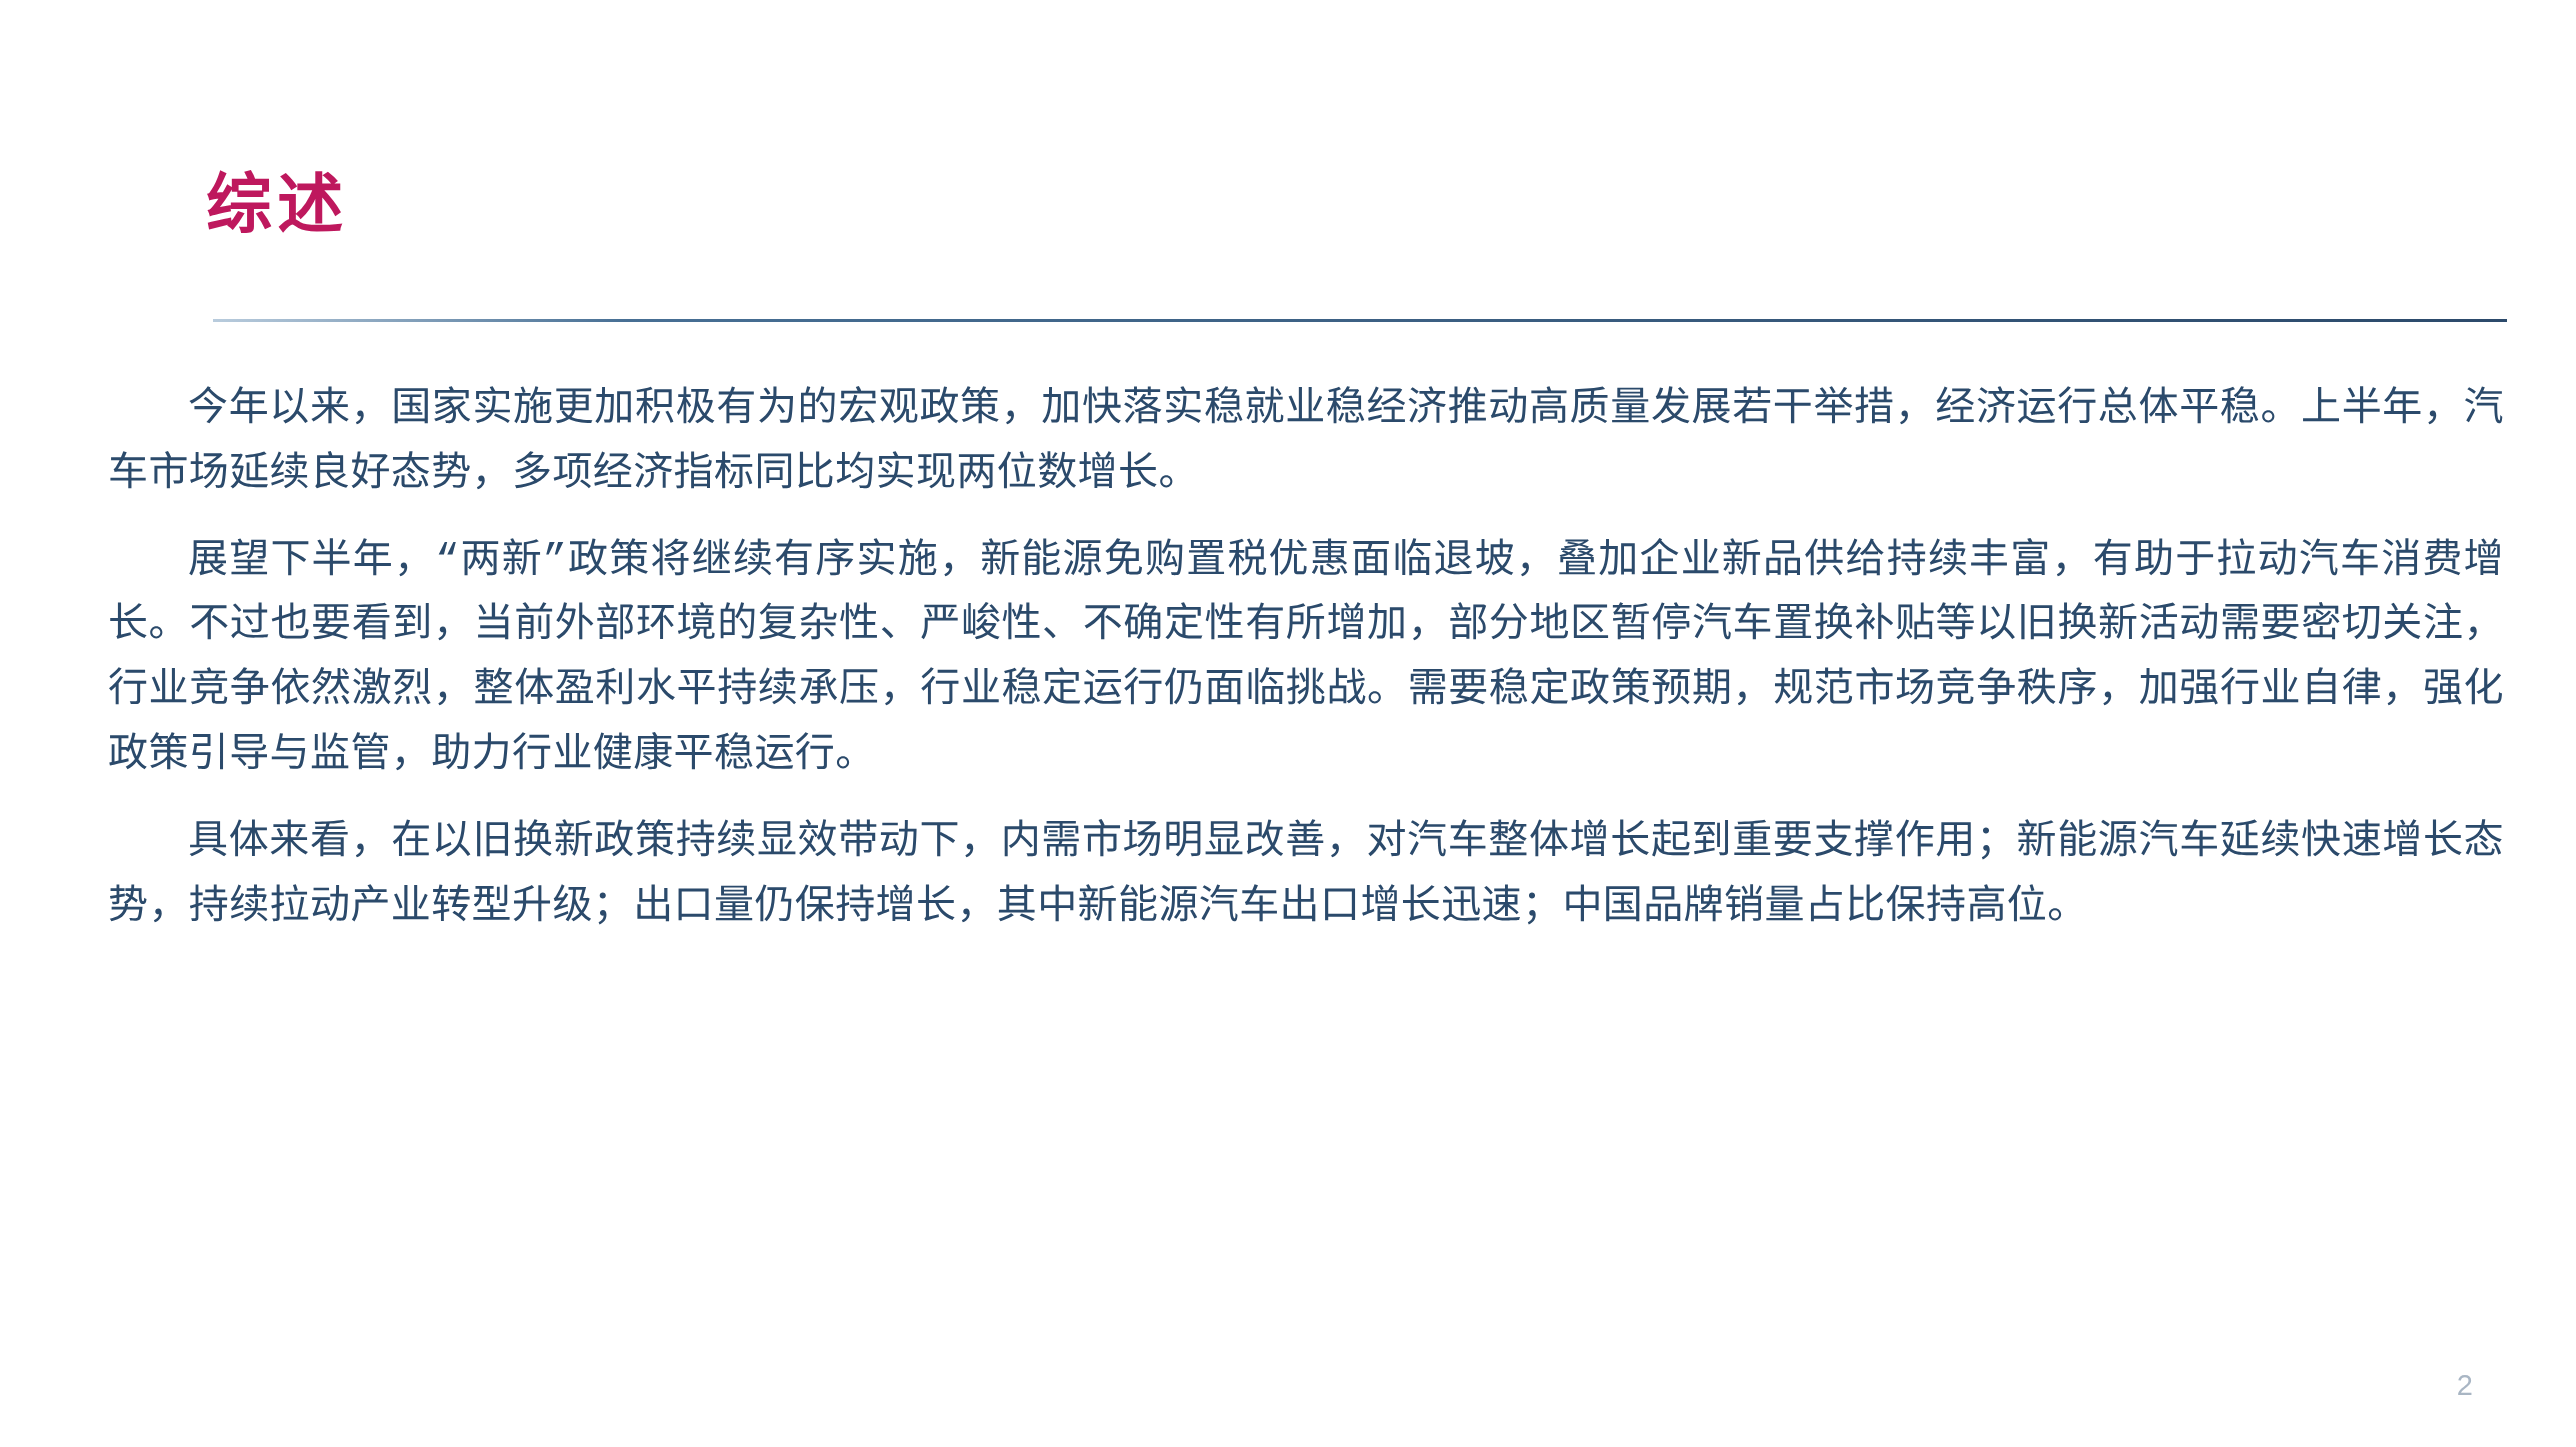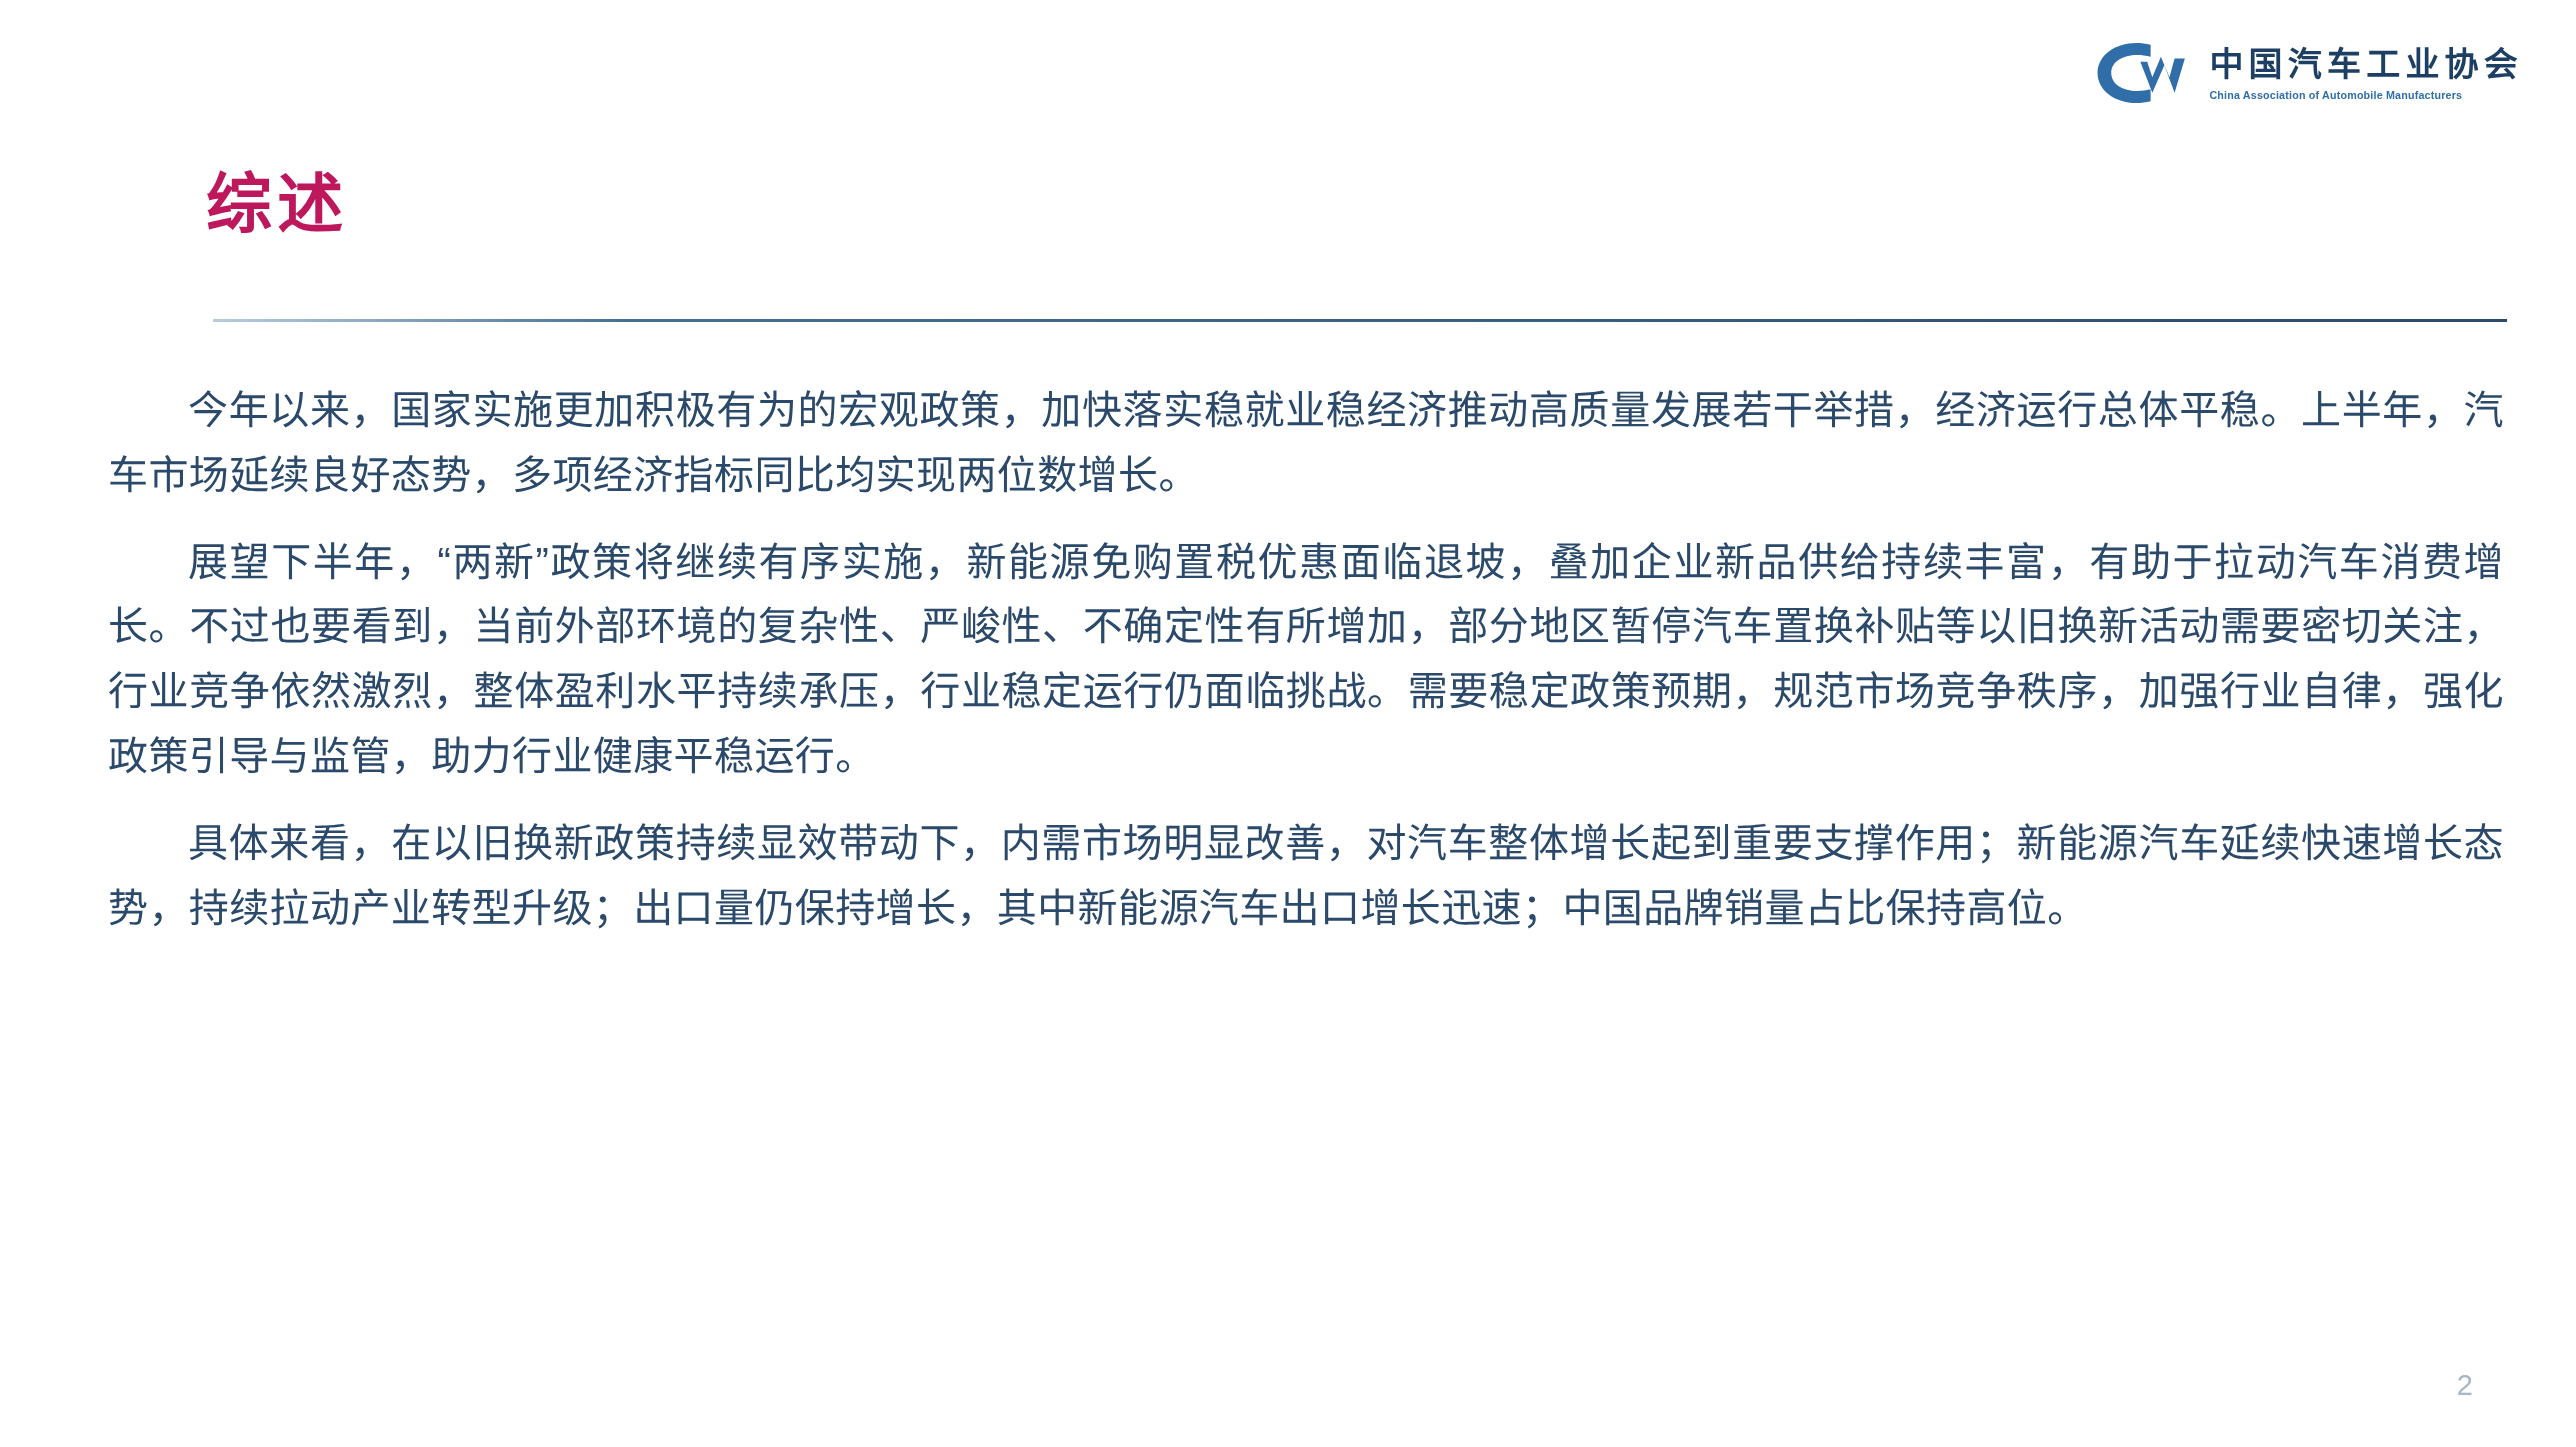--- a/index.html
+++ b/index.html
@@ -90,46 +90,37 @@
   }
   .para {
     font-size: 40px;
     line-height: 1.62;
     color: #2b4a6b;
     text-align: justify;
     text-indent: 2em;
     margin: 0 0 22px 0;
     letter-spacing: 0.4px;
     font-weight: 400;
+    font-family: Liberation Mono, monospace;
   }
 
   
   .page-num {
     position: absolute;
     right: 103px;
     bottom: 46px;
     font-size: 29px;
     color: #a9b6c4;
   }
 </style>
 </head>
 <body>
 
 <div class="slide">
 
-  <div class="logo-block">
-    <svg class="logo-mark" viewBox="0 0 118 86" aria-hidden="true">
-      <path d="M72 10 C40 2, 10 18, 10 43 C10 68, 40 84, 72 76 L72 62 C48 68, 26 60, 26 43 C26 26, 48 18, 72 24 Z" fill="#2f6ea8"></path>
-      <path d="M60 30 L74 66 L88 34 L100 66 L112 26 L100 26 L94 48 L84 24 L74 48 L68 30 Z" fill="#2f6ea8"></path>
-    </svg>
-    <div class="logo-text">
-      <div class="logo-cn">中国汽车工业协会</div>
-      <div class="logo-en">China Association of Automobile Manufacturers</div>
-    </div>
-  </div>
 
   <h1 class="title">综述</h1>
 
   <div class="rule"></div>
 
   <div class="body-area">
     <p class="para">今年以来，国家实施更加积极有为的宏观政策，加快落实稳就业稳经济推动高质量发展若干举措，经济运行总体平稳。上半年，汽车市场延续良好态势，多项经济指标同比均实现两位数增长。</p>
     <p class="para">展望下半年，“两新”政策将继续有序实施，新能源免购置税优惠面临退坡，叠加企业新品供给持续丰富，有助于拉动汽车消费增长。不过也要看到，当前外部环境的复杂性、严峻性、不确定性有所增加，部分地区暂停汽车置换补贴等以旧换新活动需要密切关注，行业竞争依然激烈，整体盈利水平持续承压，行业稳定运行仍面临挑战。需要稳定政策预期，规范市场竞争秩序，加强行业自律，强化政策引导与监管，助力行业健康平稳运行。</p>
     <p class="para">具体来看，在以旧换新政策持续显效带动下，内需市场明显改善，对汽车整体增长起到重要支撑作用；新能源汽车延续快速增长态势，持续拉动产业转型升级；出口量仍保持增长，其中新能源汽车出口增长迅速；中国品牌销量占比保持高位。</p>
   </div>

